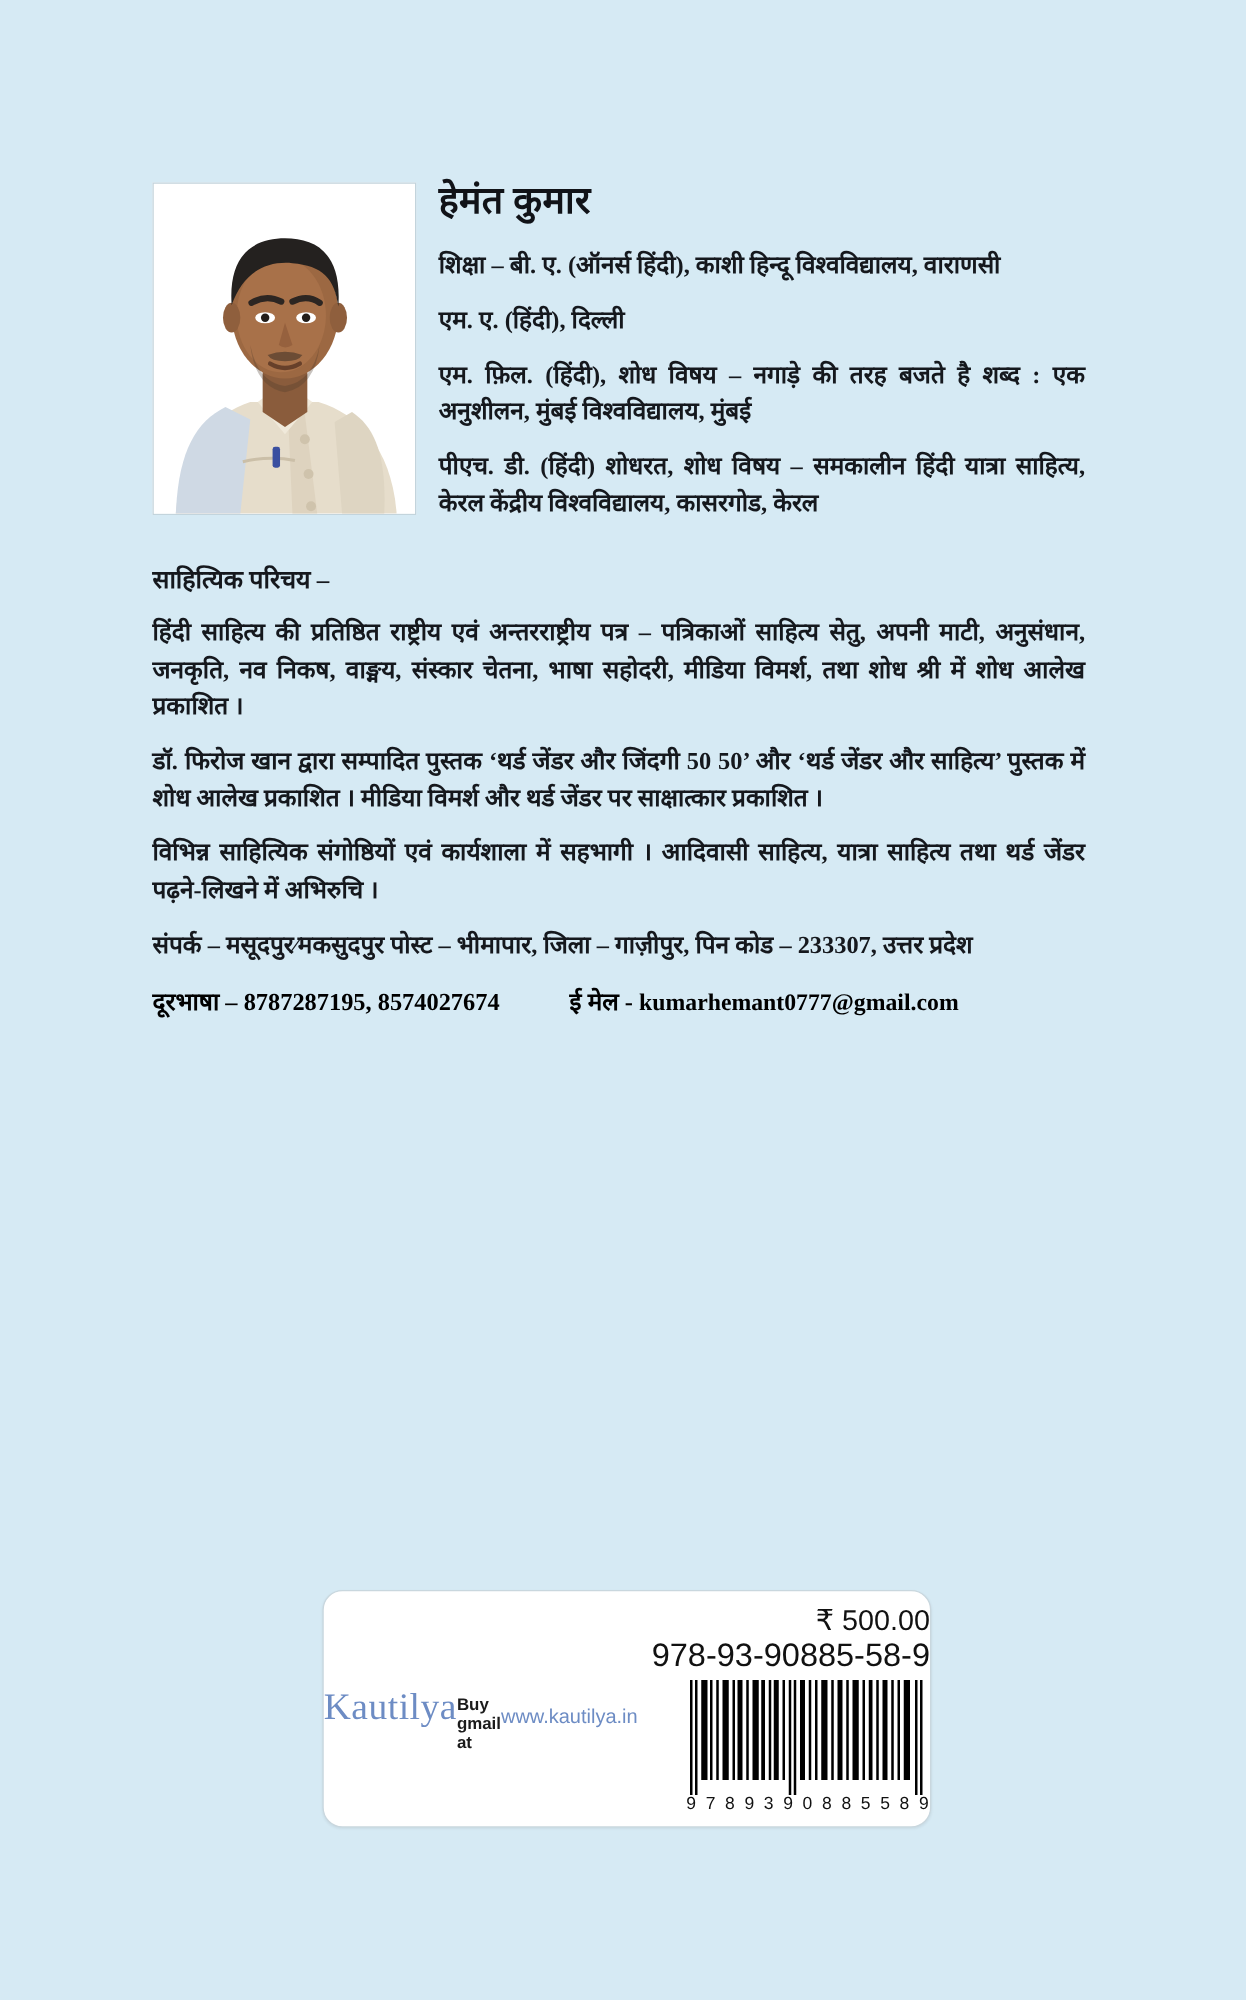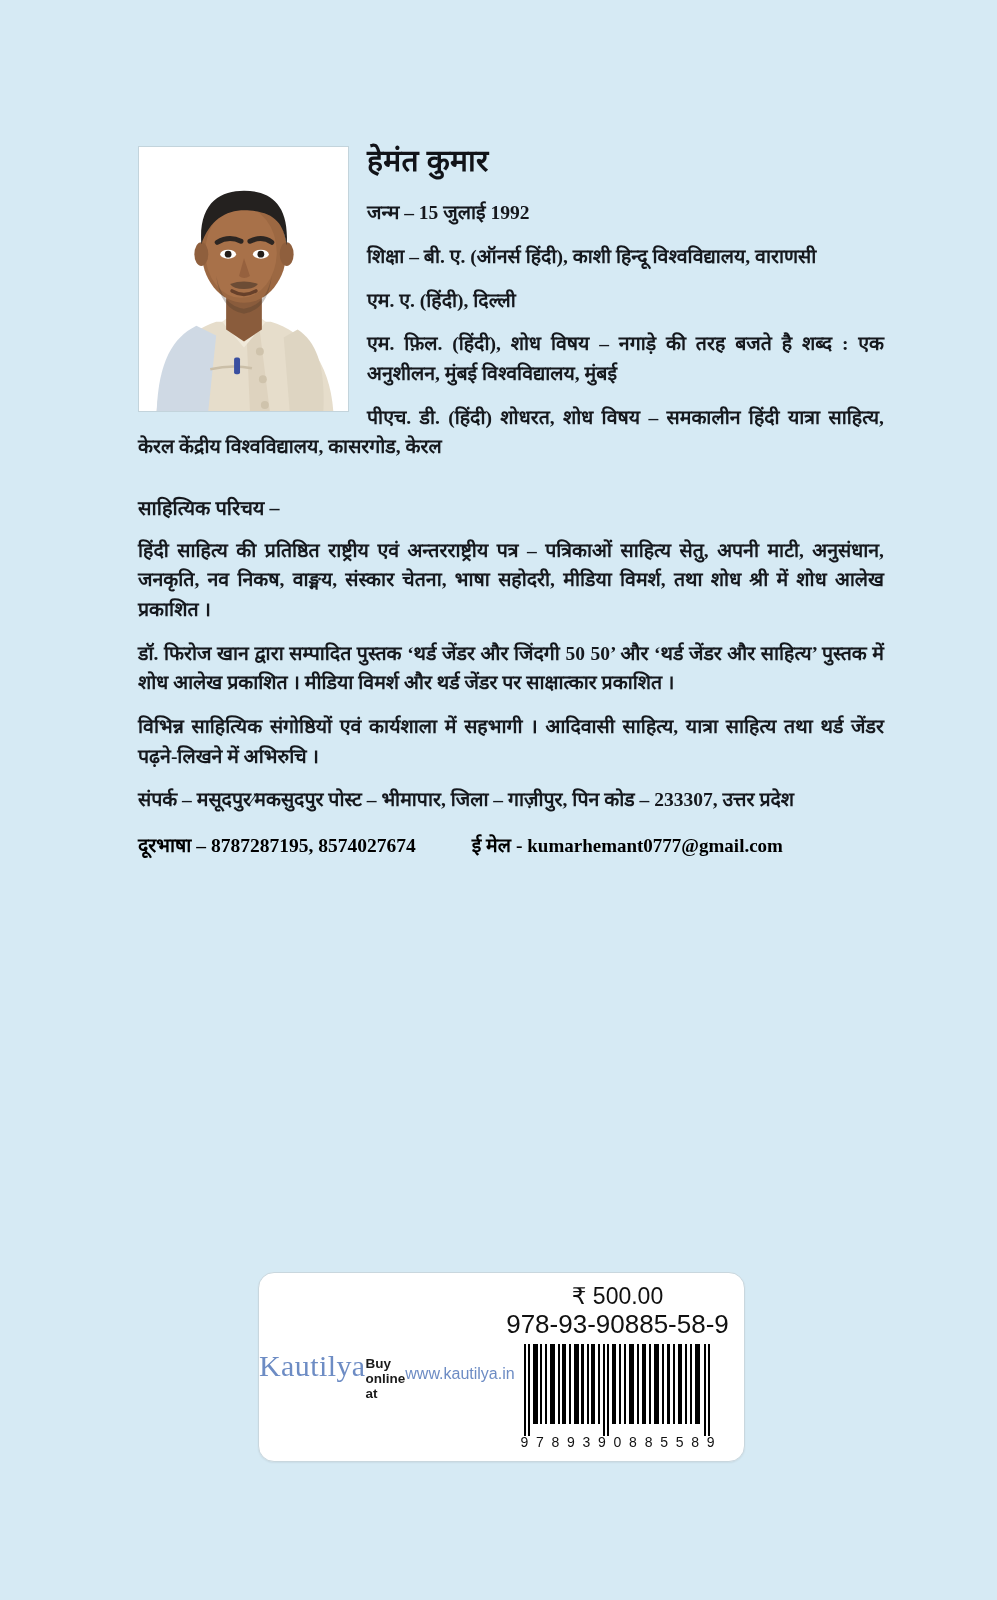--- a/index.html
+++ b/index.html
@@ -19,21 +19,21 @@
 
   .page {
     position: absolute;
     inset: 0;
     background: #d6eaf4;
   }
 
   
   .author-area {
     position: absolute;
-    left: 138px;
+    left: 122px;
     top: 143px;
     width: 746px;
   }
 
   .photo {
     float: left;
     width: 211px;
     height: 266px;
     margin: 3px 18px 2px 0;
     background: #ffffff;
@@ -139,21 +139,21 @@
     font-family: "Liberation Sans", "DejaVu Sans", sans-serif;
     font-size: 16px;
     color: #6d8cc4;
     margin-top: 2px;
   }
 
   .pub-right {
     flex: 1;
     display: flex;
     flex-direction: column;
-    align-items: center;
+    align-items: flex-end;
     padding-top: 10px;
   }
 
   .price {
     font-family: "Liberation Sans", "DejaVu Sans", sans-serif;
     font-size: 23px;
     color: #111;
     line-height: 1.15;
   }
   .isbn-text {
@@ -228,21 +228,20 @@
         <circle cx="127" cy="260" r="4" fill="#cfc3ac"></circle>
 
         <path d="M72 224 q22 -5 42 -1" stroke="#cbbfa8" stroke-width="2.5" fill="none"></path>
         <rect x="96" y="212" width="6" height="17" rx="2" fill="#3a4fa0"></rect>
       </svg>
     </div>
 
     <div class="author-name">हेमंत कुमार</div>
     <div class="name-rule"></div>
 
-    <p class="bio">जन्म – 15 जुलाई 1992</p>
     <p class="bio">शिक्षा – बी. ए. (ऑनर्स हिंदी), काशी हिन्दू विश्वविद्यालय, वाराणसी</p>
     <p class="bio">एम. ए. (हिंदी), दिल्ली</p>
     <p class="bio">एम. फ़िल. (हिंदी), शोध विषय – नगाड़े की तरह बजते है शब्द : एक अनुशीलन, मुंबई विश्वविद्यालय, मुंबई</p>
     <p class="bio">पीएच. डी. (हिंदी) शोधरत, शोध विषय – समकालीन हिंदी यात्रा साहित्य, केरल केंद्रीय विश्वविद्यालय, कासरगोड, केरल</p>
 
     <div class="clearer"></div>
 
     <div class="section-head">साहित्यिक परिचय –</div>
 
     <p class="bio">हिंदी साहित्य की प्रतिष्ठित राष्ट्रीय एवं अन्तरराष्ट्रीय पत्र – पत्रिकाओं साहित्य सेतु, अपनी माटी, अनुसंधान, जनकृति, नव निकष, वाङ्मय, संस्कार चेतना, भाषा सहोदरी, मीडिया विमर्श, तथा शोध श्री में शोध आलेख प्रकाशित ।</p>
@@ -269,21 +268,21 @@
                  C46 36 40 38 36 44 C30 52 30 62 34 72 C30 66 26 58 26 48
                  C26 30 30 16 36 10 Z" fill="#7b96cc"></path>
         <path d="M44 36 C36 44 34 58 38 72 C42 84 46 88 46 90 C38 86 30 76 28 64
                  C26 50 32 38 44 36 Z" fill="#5e7cbb"></path>
         <path d="M60 24 C66 22 74 24 78 28 C72 27 66 28 62 31 Z" fill="#5e7cbb"></path>
         <path d="M88 18 C93 18 97 21 98 25 C94 22 90 21 86 22 Z" fill="#5e7cbb"></path>
         <path d="M54 44 C58 52 56 62 50 70 C46 76 44 82 46 90 C40 82 40 70 46 60
                  C50 54 52 48 54 44 Z" fill="#9ab0da"></path>
       </svg>
       <div class="logo-word">Kautilya</div>
-      <div class="buy-line">Buy online at</div>
+      <div class="buy-line">Buy gmail at</div>
       <div class="buy-url">www.kautilya.in</div>
     </div>
 
     <div class="pub-right">
       <div class="price">₹ 500.00</div>
       <div class="isbn-text">978-93-90885-58-9</div>
       <div class="barcode-wrap">
         <svg class="barcode" viewBox="0 0 196 92" preserveAspectRatio="none">
           <rect x="0" y="0" width="196" height="92" fill="#ffffff"></rect>
           <g fill="#000000">

